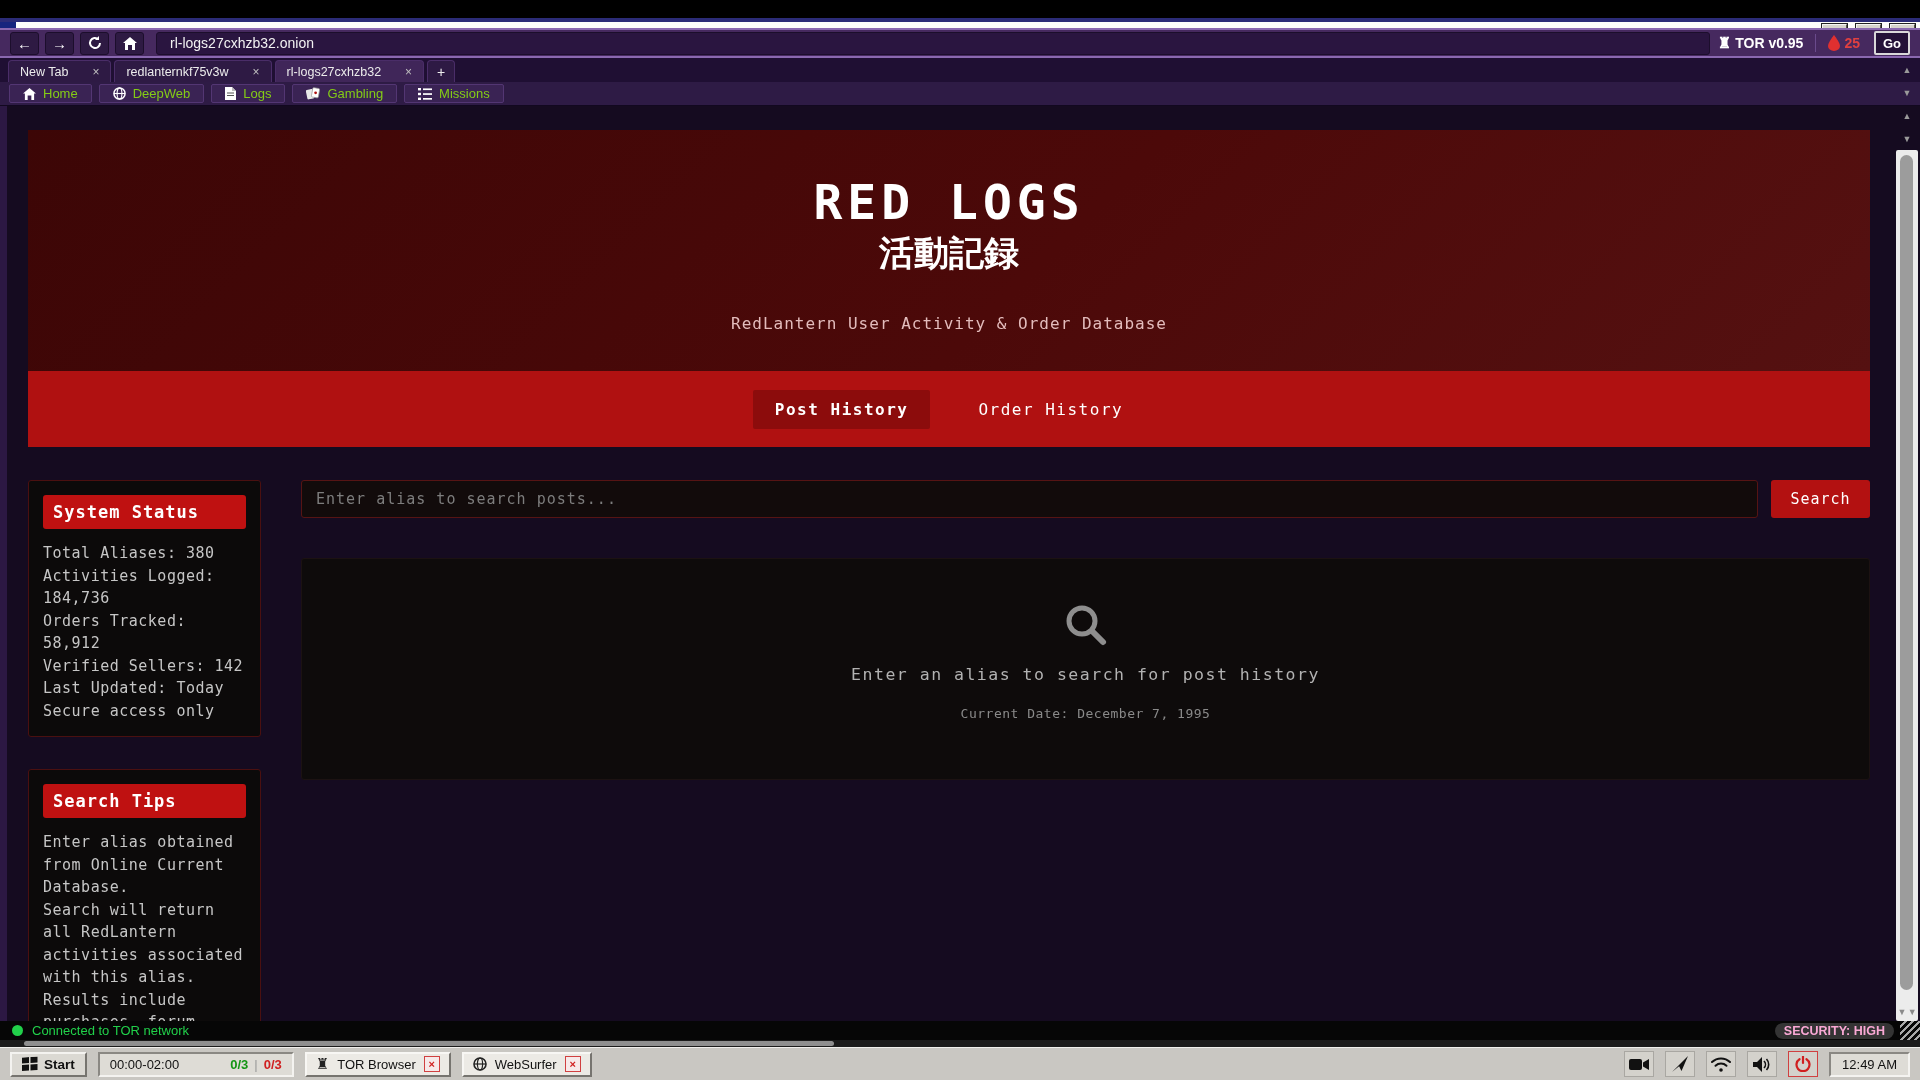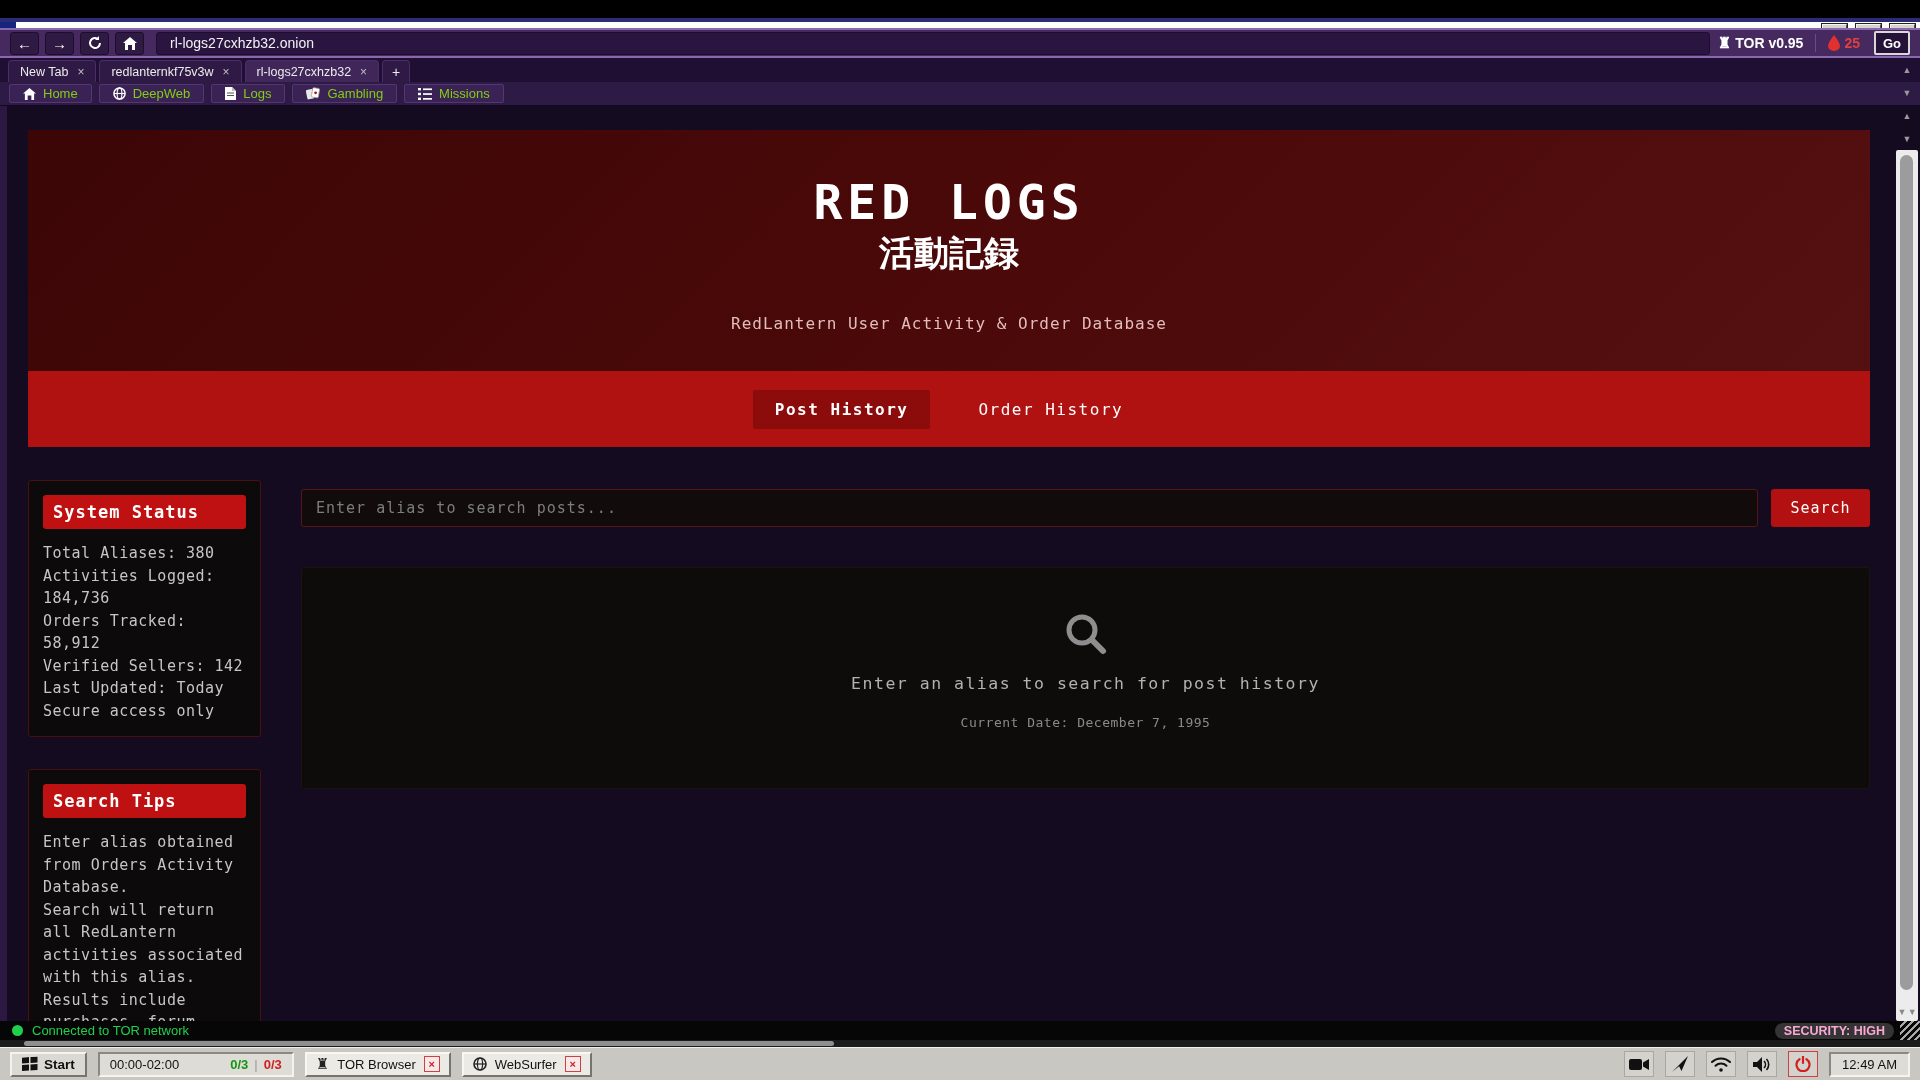--- a/index.html
+++ b/index.html
@@ -32,21 +32,21 @@
   .rook { font-size:15px; }
   .addr-sep { width:1px; height:18px; background:#6a4a8c; margin:0 12px; }
   .flamewrap { display:flex; align-items:center; gap:4px; color:#e04040; font-size:14px; font-weight:bold; margin-right:14px; }
   .gobtn { min-width:36px; height:24px; background:#241238; border:2px solid #d9d9d9; border-radius:2px;
            color:#fff; font-size:13px; font-weight:bold; display:flex; align-items:center; justify-content:center;
            padding:0 6px; cursor:pointer; }
 
   
   .tabbar { position:absolute; left:0; top:58px; width:1920px; height:24px; background:#1f0f33;
             display:flex; align-items:flex-end; padding:0 0 0 8px; gap:3px; }
-  .tab { height:22px; display:flex; align-items:center; gap:9px; padding:0 11px;
+  .tab { height:22px; display:flex; align-items:center; gap:24px; padding:0 11px;
          background:#2e1a44; border:1px solid #4a2d68; border-bottom:none; border-radius:4px 4px 0 0;
          color:#ececec; font-size:12.5px; cursor:pointer; white-space:nowrap; }
   .tab.active { background:#402659; }
   .tabclose { color:#c0c0c0; font-size:12px; cursor:pointer; }
   .newtab { width:28px; height:22px; background:#2e1a44; border:1px solid #4a2d68; border-bottom:none;
             border-radius:4px 4px 0 0; color:#eee; font-size:14px; display:flex; align-items:center; justify-content:center; cursor:pointer; }
 
   
   .bookmarksbar { position:absolute; left:0; top:82px; width:1920px; height:24px; background:#2e1b45;
                   border-bottom:1px solid #120820; display:flex; align-items:center; gap:7px; padding:0 9px; }
@@ -73,21 +73,21 @@
   .content { display:flex; margin-top:18px; gap:40px; }
   .sidebar { width:233px; flex:none; }
   .sbox { background:#0c0a0a; border:1px solid #4a1010; border-radius:3px; padding:14px; margin-top:15px; overflow:hidden; }
   .sbox.tips { margin-top:32px; max-height:258px; }
   .sbox-head { background:#bf1111; border-radius:3px; padding:7px 10px; color:#fff; font-weight:bold;
                font-size:17px; letter-spacing:1px; font-family:"DejaVu Sans Mono", monospace; margin-bottom:13px; }
   .sbox-line, .sbox p { color:#c6c6c6; font-size:15px; line-height:22.5px; letter-spacing:0.5px;
                         font-family:"DejaVu Sans Mono", monospace; }
 
   .main { flex:1; }
-  .searchrow { display:flex; margin-top:24px; gap:13px; }
+  .searchrow { display:flex; margin-top:15px; gap:13px; }
   .searchinput { flex:1; height:38px; background:#120b0b; border:1px solid #561414; border-radius:3px;
                  color:#cfcfcf; font-size:15px; letter-spacing:1px; padding:0 14px;
                  font-family:"DejaVu Sans Mono", monospace; }
   .searchinput::placeholder { color:#7d7d7d; }
   .searchbtn { width:99px; height:38px; background:#b31111; border:none; border-radius:3px; color:#fff;
                font-size:15px; letter-spacing:1px; font-family:"DejaVu Sans Mono", monospace; cursor:pointer; }
   .results { margin-top:40px; background:#0e0b0b; border:1px solid #1c1212; border-radius:3px;
              height:222px; text-align:center; }
   .results .mag { margin-top:42px; }
   .results-msg { color:#b2b2b2; font-size:16.5px; letter-spacing:1.5px; margin-top:12px; font-family:"DejaVu Sans Mono", monospace; }
@@ -274,21 +274,21 @@
             <div class="sbox-line">Total Aliases: 380</div>
             <div class="sbox-line">Activities Logged: 184,736</div>
             <div class="sbox-line">Orders Tracked: 58,912</div>
             <div class="sbox-line">Verified Sellers: 142</div>
             <div class="sbox-line">Last Updated: Today</div>
             <div class="sbox-line">Secure access only</div>
           </div>
 
           <div class="sbox tips">
             <div class="sbox-head">Search Tips</div>
-            <p>Enter alias obtained from Orders Activity Database.</p>
+            <p>Enter alias obtained from Online Current Database.</p>
             <p>Search will return all RedLantern activities associated with this alias.</p>
             <p>Results include purchases, forum posts, and service usage</p>
           </div>
 
         </div>
 
         <div class="main">
           <div class="searchrow">
             <input class="searchinput" type="text" placeholder="Enter alias to search posts..." style="">
             <button class="searchbtn">Search</button>

